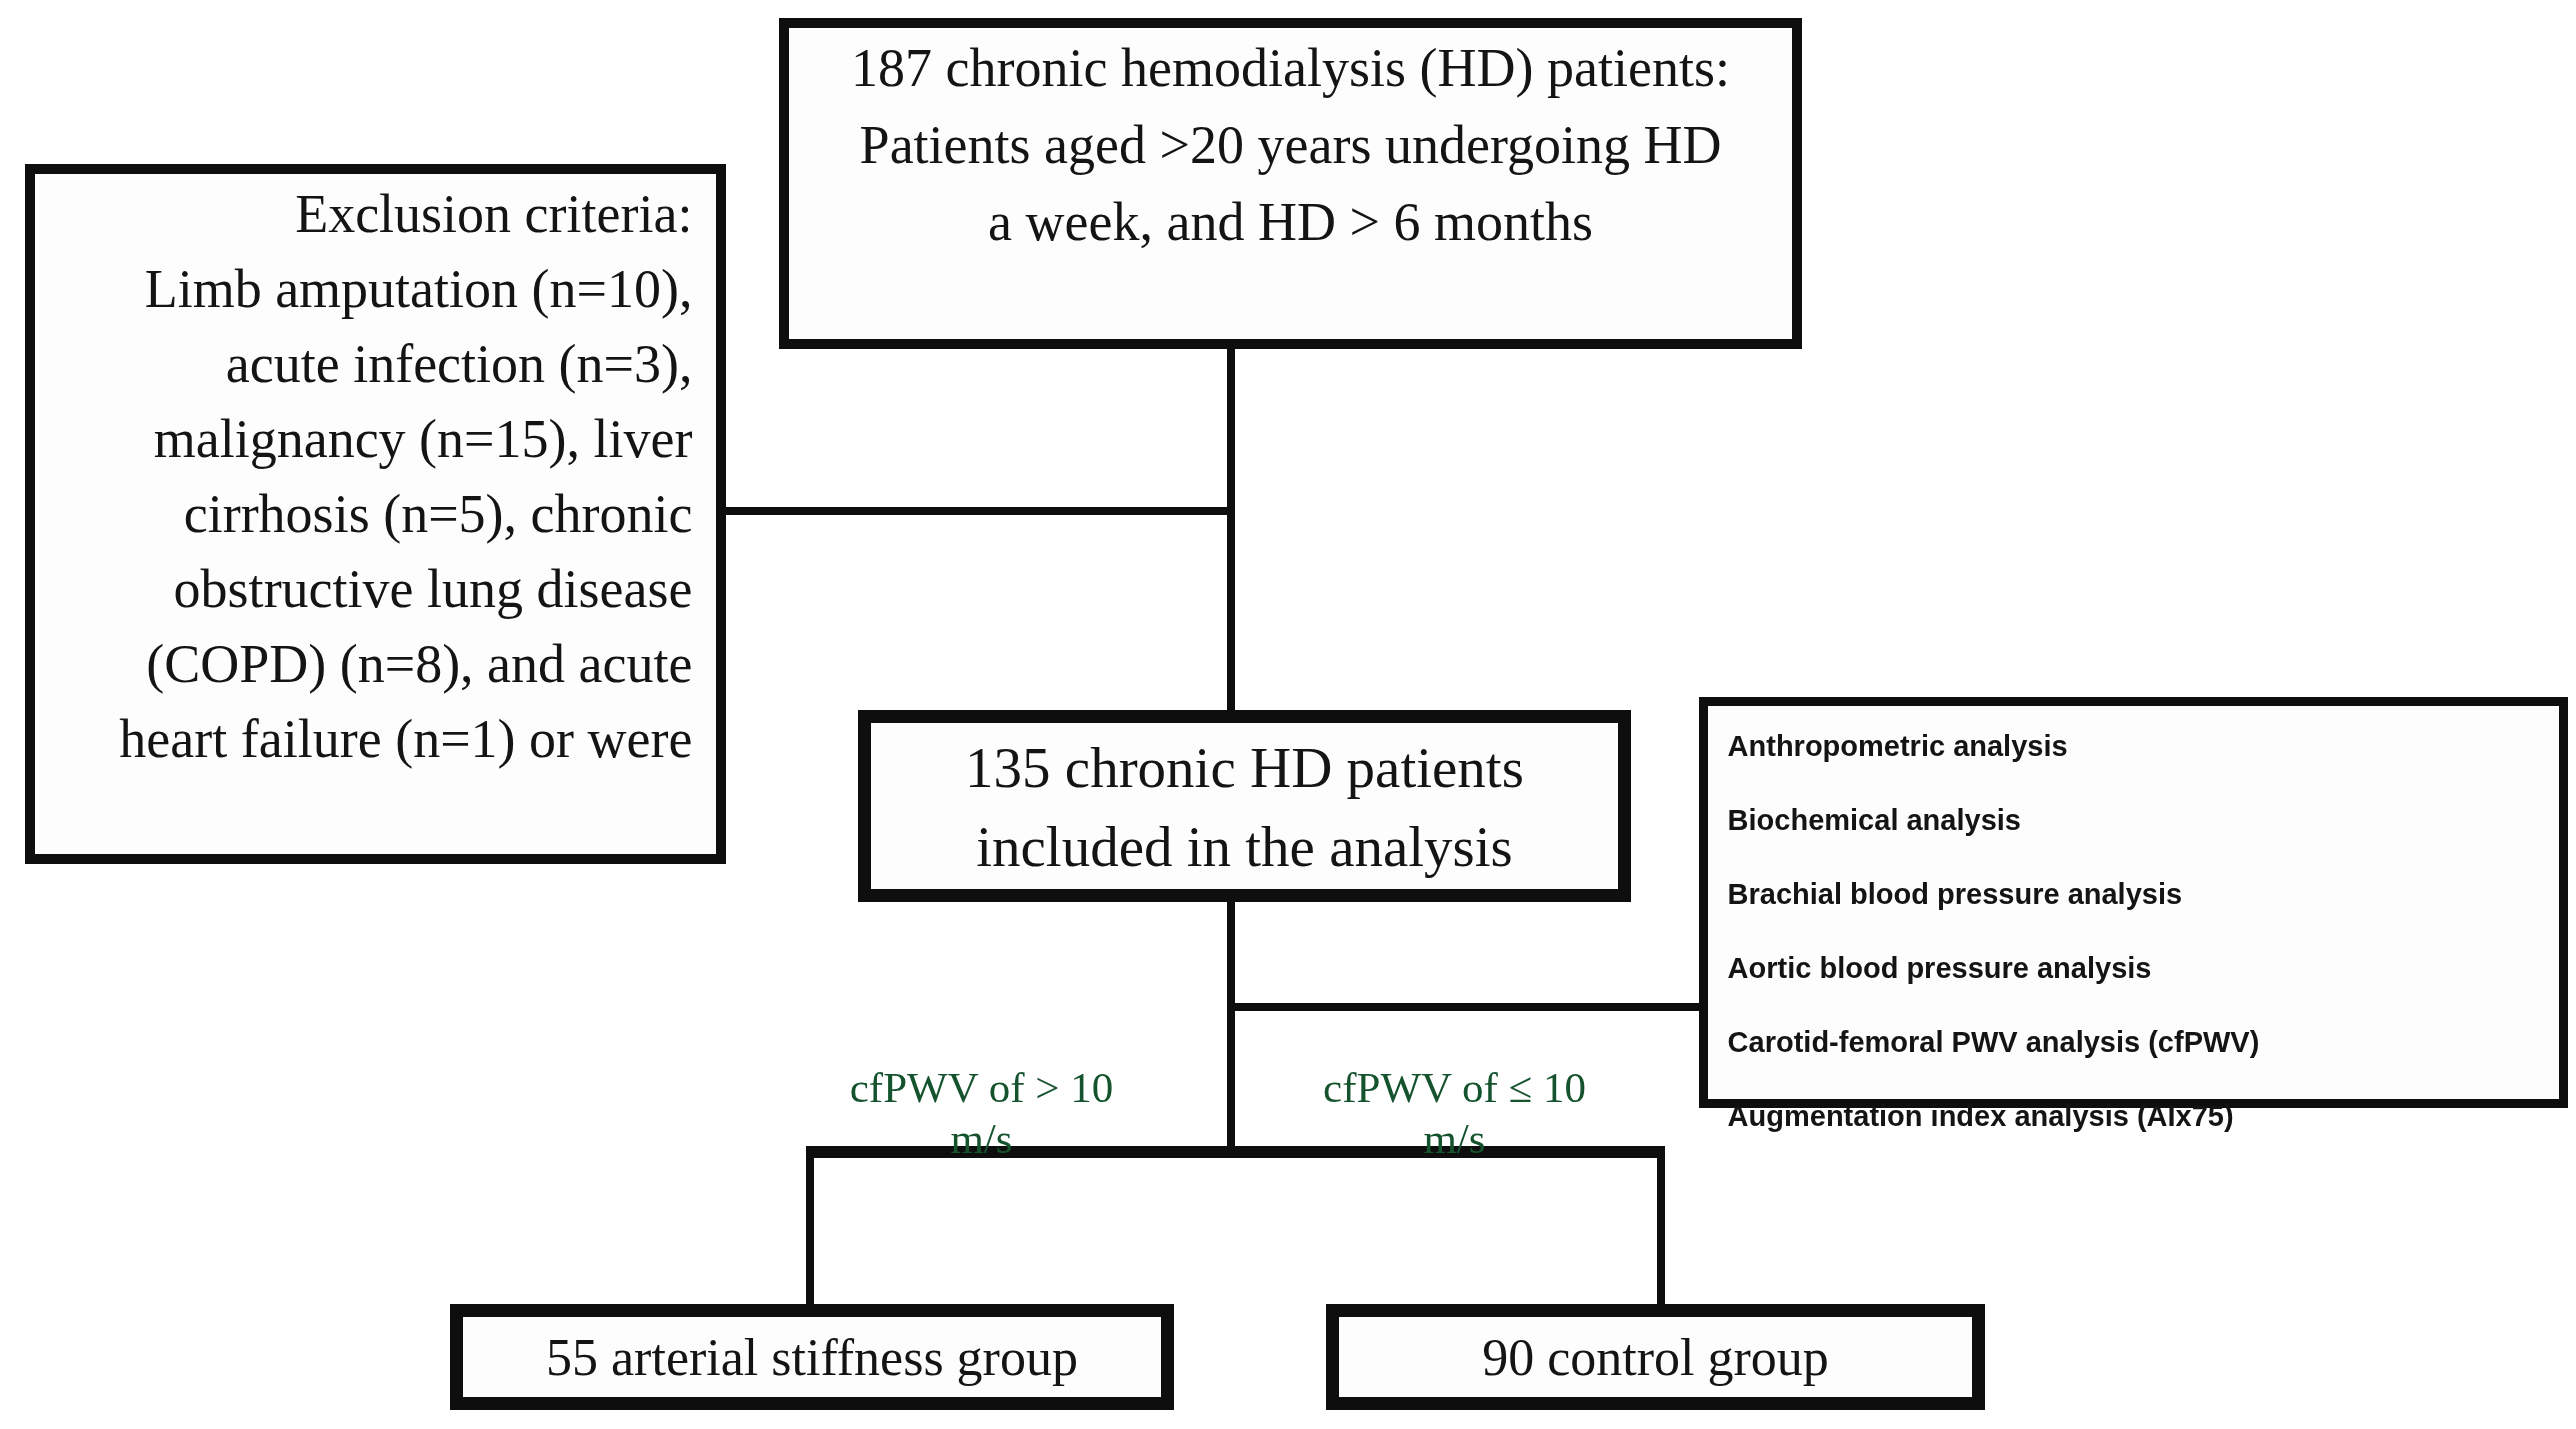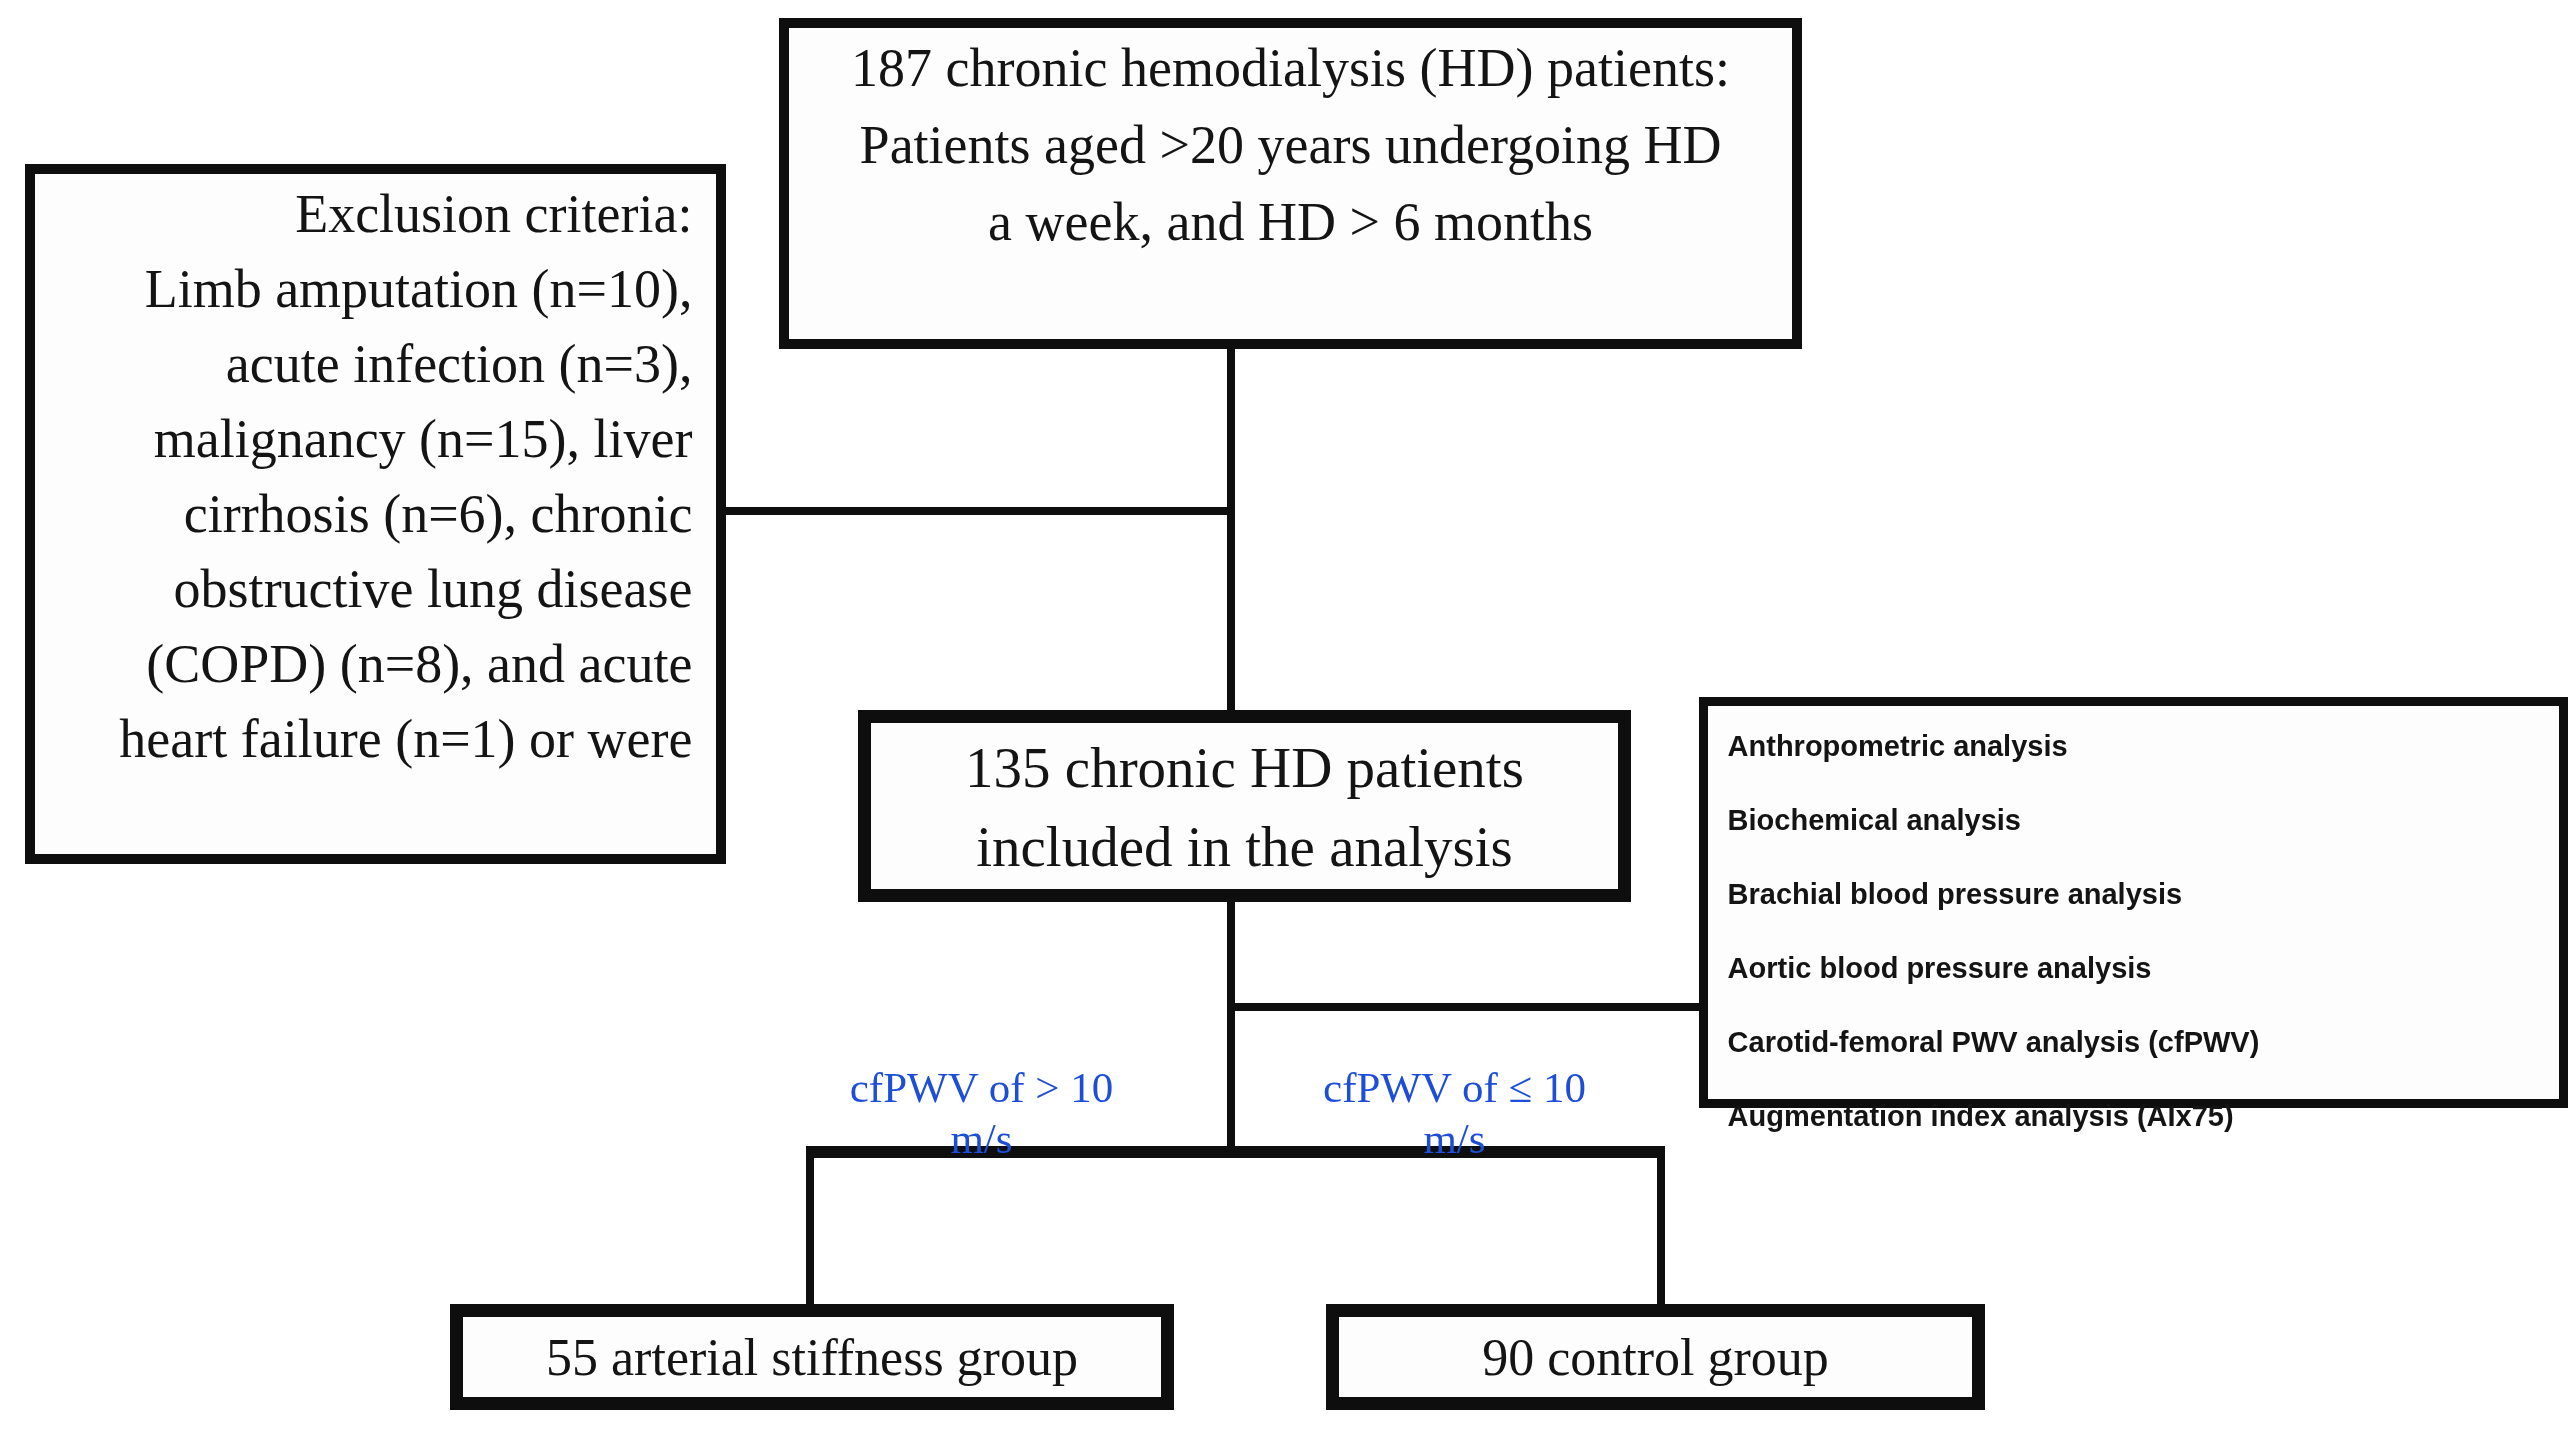--- a/index.html
+++ b/index.html
@@ -75,21 +75,21 @@
     font-size: 52px;
   }
   
   .branch-label {
     position: absolute;
     top: 1062px;
     width: 327px;
     text-align: center;
     font-size: 43px;
     line-height: 51px;
-    color: #1d4ed8;
+    color: #14532d;
   }
   #branch-label-left  { left: 818px; }
   #branch-label-right { left: 1291px; }
 
   
   #line-top-down        { left: 1227px; top: 345px;  width: 8.2px;  height: 368px; }
   #line-exclusion       { left: 724px;  top: 507px;  width: 511px; height: 8.2px;  }
   #line-included-down   { left: 1227px; top: 898px; width: 8.2px;  height: 255px; }
   #line-analysis        { left: 1232px; top: 1003px; width: 471px; height: 8.2px;  }
   #line-split-bar       { left: 806px;  top: 1146px; width: 859px; height: 11.5px; }
@@ -113,21 +113,21 @@
     <div>187 chronic hemodialysis (HD) patients:</div>
     <div>Patients aged &gt;20 years undergoing HD</div>
     <div>a week, and HD &gt; 6 months</div>
   </div>
 
   <div class="box serif-text" id="exclusion-box">
     <div>Exclusion criteria:</div>
     <div>Limb amputation (n=10),</div>
     <div>acute infection (n=3),</div>
     <div>malignancy (n=15), liver</div>
-    <div>cirrhosis (n=6), chronic</div>
+    <div>cirrhosis (n=5), chronic</div>
     <div>obstructive lung disease</div>
     <div>(COPD) (n=8), and acute</div>
     <div>heart failure (n=1) or were</div>
   </div>
 
   <div class="box serif-text" id="included-box">
     <div>135 chronic HD patients</div>
     <div>included in the analysis</div>
   </div>
 

